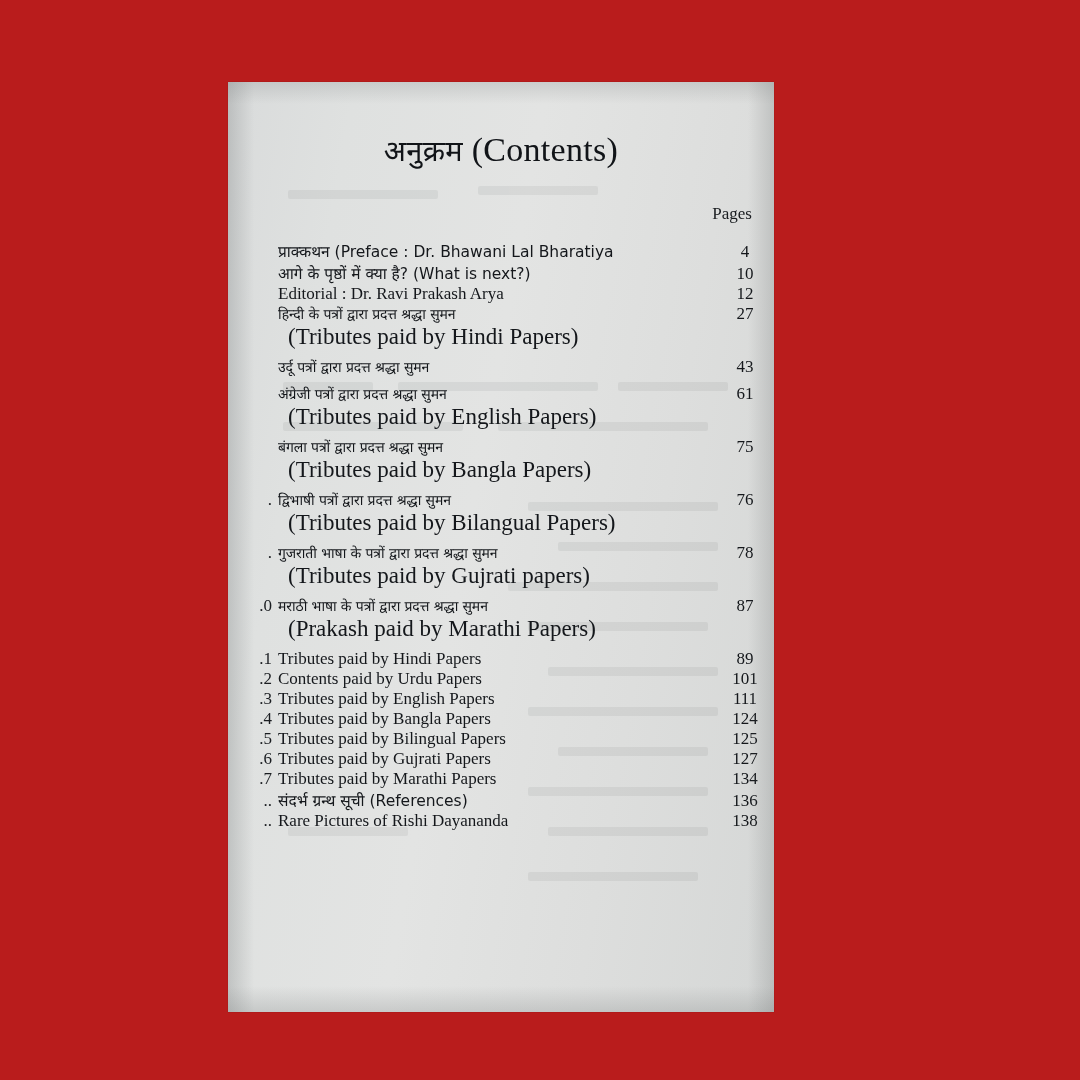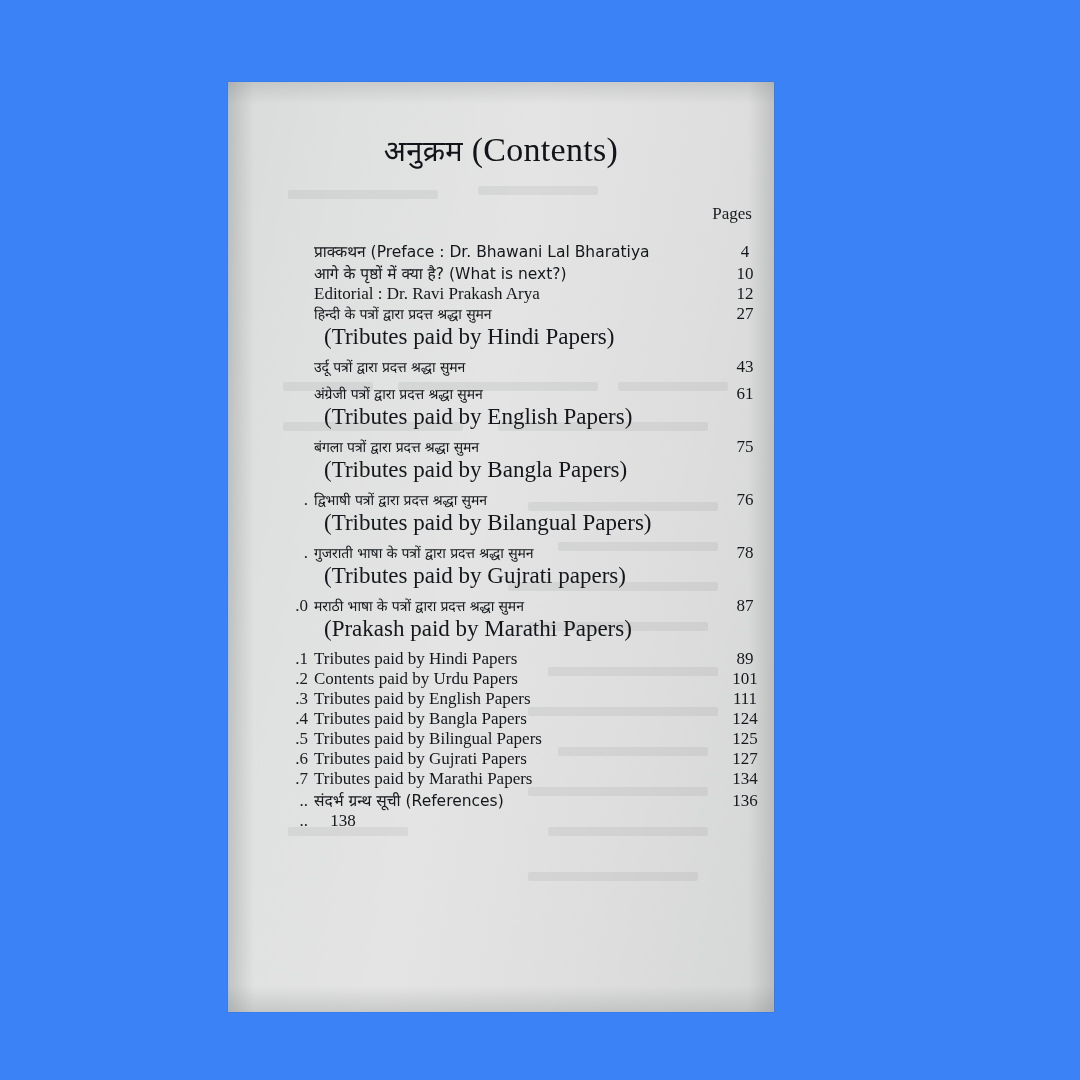--- a/index.html
+++ b/index.html
@@ -8,21 +8,21 @@
     width: 1080px;
     height: 1080px;
     background: #ffffff;
     font-family: "Liberation Serif", serif;
   }
 
   .page-canvas {
     position: relative;
     width: 1080px;
     height: 1080px;
-    background: #3b82f6;
+    background: #b91c1c;
     overflow: hidden;
   }
 
   
   .book-page {
     position: absolute;
     left: 228px;
     top: 82px;
     width: 546px;
     height: 930px;
@@ -84,21 +84,20 @@
     top: 158px;
     left: 0;
     width: 100%;
   }
 
   .toc-row {
     position: relative;
     display: flex;
     align-items: baseline;
     min-height: 18px;
-    padding-left: 36px;
   }
 
   .toc-num {
     width: 44px;
     flex: 0 0 44px;
     text-align: right;
     padding-right: 6px;
     font-size: 17px;
     color: #1a1d21;
     font-family: "Liberation Serif", serif;
@@ -332,20 +331,21 @@
             <div class="toc-text lat">Tributes paid by Marathi Papers</div>
             <div class="toc-page">134</div>
           </div>
           <div class="toc-row">
             <div class="toc-num">..</div>
             <div class="toc-text mixed">संदर्भ ग्रन्थ सूची (References)</div>
             <div class="toc-page">136</div>
           </div>
           <div class="toc-row">
             <div class="toc-num">..</div>
+            <div class="toc-text lat">Rare Pictures of Rishi Dayananda</div>
             <div class="toc-page">138</div>
           </div>
         </div>
 
     </div>
 
     <div class="edge-shade-l"></div>
     <div class="edge-shade-r"></div>
     <div class="edge-shade-t"></div>
     <div class="edge-shade-b"></div>

